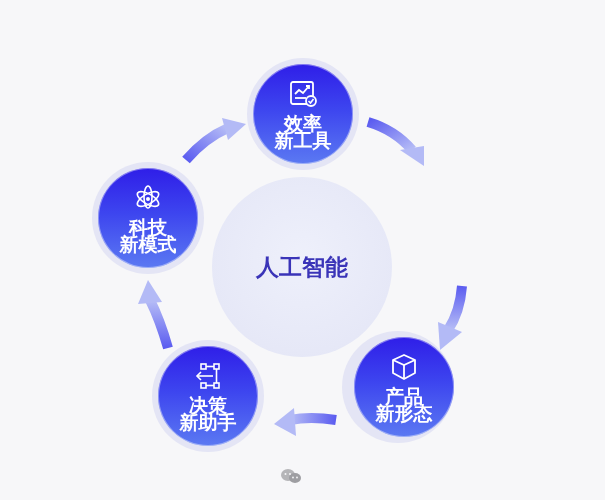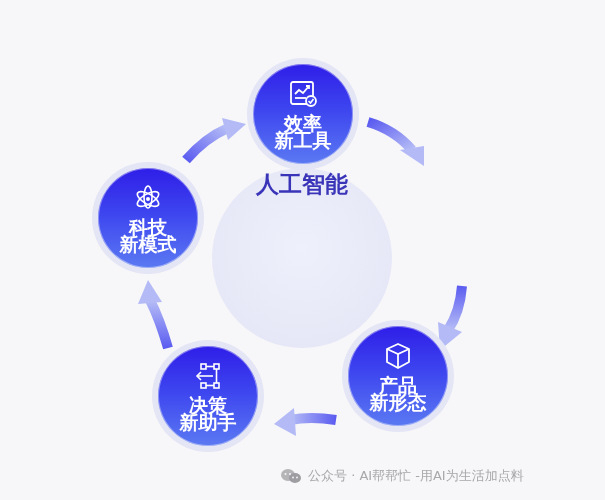--- a/index.html
+++ b/index.html
@@ -4,24 +4,24 @@
 <style>
   html, body { margin:0; padding:0; }
   body {
     width:605px; height:500px; overflow:hidden;
     background:#f7f7f9;
     font-family:"DejaVu Sans", sans-serif;
     position:relative;
   }
   .stage { position:absolute; left:0; top:0; width:605px; height:500px; }
   .center {
-    position:absolute; left:212px; top:168px; width:180px; height:180px;
+    position:absolute; left:212px; top:177px; width:180px; height:180px;
     border-radius:50%;
     background:radial-gradient(circle at 50% 45%, #eef0fb 0%, #e6e8f7 70%, #e1e3f4 100%);
-    display:flex; flex-direction:column; align-items:center; justify-content:space-between;
+    display:flex; flex-direction:column; align-items:center; justify-content:center;
     color:#3a34b8; font-weight:bold; font-size:23px; line-height:33px;
   }
   .node {
     position:absolute; width:112px; height:112px; border-radius:50%;
     background:#e4e5f5;
     display:flex; align-items:center; justify-content:center;
   }
   .node .inner {
     width:100px; height:100px; border-radius:50%;
     background:linear-gradient(180deg, #2f1ee8 0%, #3d45ef 45%, #5b79f2 100%);
@@ -105,21 +105,21 @@
         <line x1="7" y1="19" x2="18" y2="19" stroke="#fff" stroke-width="1.8"></line>
         <circle cx="23" cy="22" r="5" fill="#3d45ef" stroke="#fff" stroke-width="1.8"></circle>
         <polyline points="20.5,22 22.5,24 25.5,20" fill="none" stroke="#fff" stroke-width="1.6"></polyline>
       </svg>
       <div class="label">效率</div>
       <div class="label">新工具</div>
     </div>
   </div>
 
 
-  <div class="node" style="left:342px; top:320px;">
+  <div class="node" style="left:342px; top:331px;justify-content:flex-end;">
     <div class="inner">
       <svg class="icon" viewBox="0 0 30 30">
         <polygon points="15,3 26,8 26,21 15,27 4,21 4,8" fill="none" stroke="#fff" stroke-width="1.8" stroke-linejoin="round"></polygon>
         <polyline points="4,8 15,13 26,8" fill="none" stroke="#fff" stroke-width="1.8"></polyline>
         <line x1="15" y1="13" x2="15" y2="27" stroke="#fff" stroke-width="1.8"></line>
       </svg>
       <div class="label">产品</div>
       <div class="label">新形态</div>
     </div>
   </div>
@@ -157,15 +157,14 @@
 
   <div class="footer">
     <svg class="wx" viewBox="0 0 22 16">
       <ellipse cx="8" cy="7" rx="7" ry="6" fill="#b5b5b8"></ellipse>
       <ellipse cx="15" cy="10" rx="6" ry="5" fill="#9e9ea2"></ellipse>
       <circle cx="5.5" cy="6" r="1" fill="#f7f7f9"></circle>
       <circle cx="10" cy="6" r="1" fill="#f7f7f9"></circle>
       <circle cx="13" cy="9.5" r="0.9" fill="#f7f7f9"></circle>
       <circle cx="17" cy="9.5" r="0.9" fill="#f7f7f9"></circle>
     </svg>
-    <span>公众号 · AI帮帮忙 -用AI为生活加点料</span>
   </div>
 </div>
 
 </body></html>

